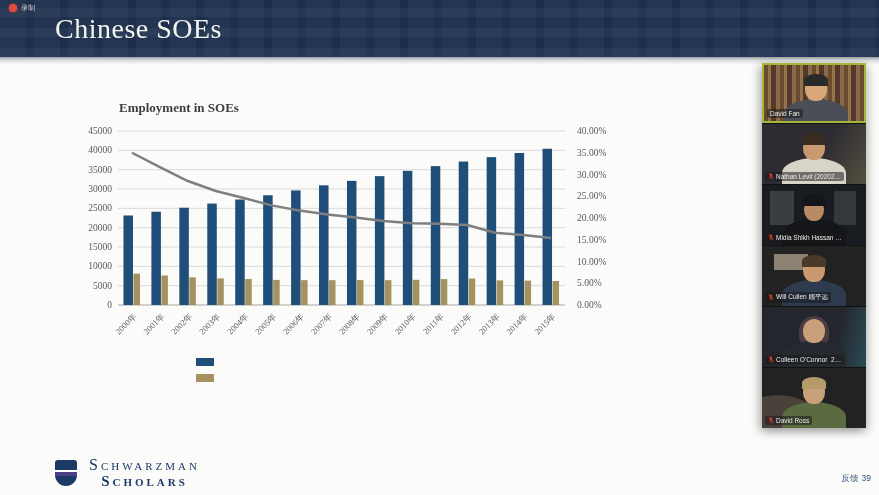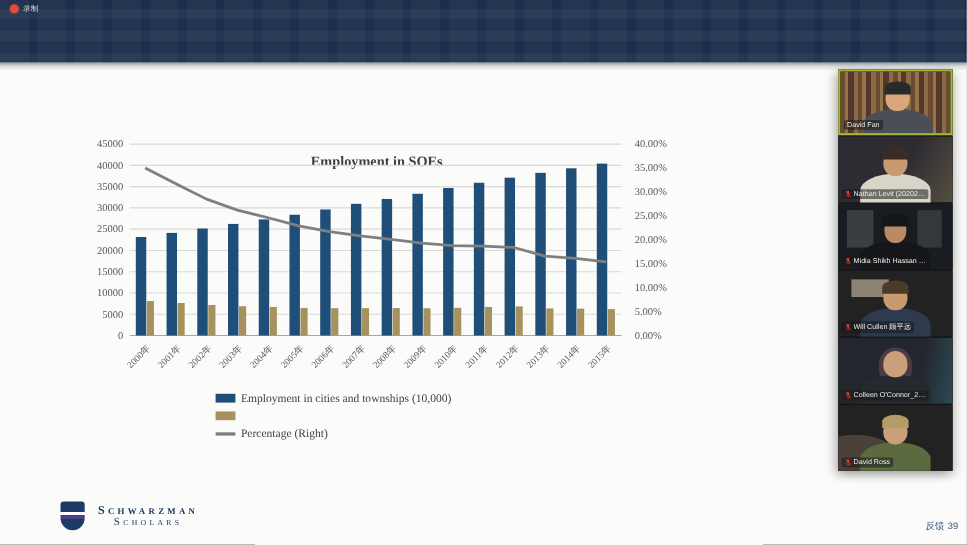--- a/index.html
+++ b/index.html
@@ -11,36 +11,36 @@
                      repeating-linear-gradient(90deg, rgba(255,255,255,0.03) 0 26px, rgba(255,255,255,0) 26px 34px);}
   .banner-edge{position:absolute;left:0;top:57px;width:879px;height:7px;
     background:linear-gradient(180deg,#9aa0a8 0%,#d9dbdd 45%,#f6f6f5 100%);}
   .slide-title{position:absolute;left:55px;top:13px;color:#f4f4ef;font-family:"Liberation Serif",serif;
     font-size:28px;letter-spacing:0.5px;}
   .rec{position:absolute;left:9px;top:3px;display:flex;align-items:center;gap:4px;}
   .rec-dot{width:8px;height:8px;border-radius:50%;background:#e04b3a;box-shadow:0 0 2px #e04b3a;}
   .rec-label{font-size:7px;color:#d8d8d8;}
 
   
-  .chart-title{position:absolute;left:119px;top:100px;width:447px;text-align:center;
-    font-family:"Liberation Serif",serif;font-weight:bold;font-size:13px;color:#3f3f3f;margin-top:39px;}
+  .chart-title{position:absolute;left:119px;top:100px;width:447px;text-align:left;
+    font-family:"Liberation Serif",serif;font-weight:bold;font-size:13px;color:#3f3f3f;}
   #chart-svg{position:absolute;left:85px;top:118px;}
   .legend{position:absolute;left:196px;top:356px;display:flex;flex-direction:column;gap:4px;}
   .legend-row{display:flex;align-items:center;gap:5px;height:12px;}
   .swatch{width:18px;height:8px;}
   .swatch.line-swatch{height:3px;}
   .legend-label{font-family:"Liberation Serif",serif;font-size:10.5px;color:#3f3f3f;white-space:nowrap;}
 
   
   .logo{position:absolute;left:55px;top:456px;display:flex;align-items:center;gap:12px;}
   .shield{width:22px;height:26px;border-radius:3px 3px 11px 11px;
     background:linear-gradient(180deg,#1c3a66 0 38%,#ffffff 38% 46%,#4b3f86 46% 62%,#1c3a66 62% 100%);}
   .logo-text{font-family:"Liberation Serif",serif;color:#1c3a66;text-align:center;}
-  .logo-line1{font-size:11px;letter-spacing:3px;font-variant:small-caps;font-weight:bold;}
-  .logo-line2{font-size:10px;letter-spacing:3px;font-variant:small-caps;font-weight:normal;margin-top:-1px;}
+  .logo-line1{font-size:16px;letter-spacing:3px;font-variant:small-caps;font-weight:normal;}
+  .logo-line2{font-size:15px;letter-spacing:3px;font-variant:small-caps;font-weight:bold;margin-top:-1px;}
 
   
   .feedback{position:absolute;right:8px;top:473px;font-size:8.5px;color:#33557f;display:flex;gap:3px;}
 
   
   .videos{position:absolute;left:762px;top:63px;width:104px;background:#111;
     box-shadow:-3px 3px 9px rgba(0,0,0,0.28), 3px 3px 9px rgba(0,0,0,0.18);}
   .tile{position:relative;width:104px;height:60px;overflow:hidden;background:#222;margin-bottom:1px;box-sizing:border-box;}
   .tile:last-child{margin-bottom:0;}
   .tile.speaking{border:2px solid #a3b838;}
@@ -75,20 +75,21 @@
   .mic{display:none;flex:0 0 auto;}
   .tile.muted .mic{display:block;}
 </style>
 </head>
 <body>
 
 <div class="stage">
 
   <div class="banner"></div>
   <div class="banner-edge"></div>
+  <div class="slide-title">Chinese SOEs</div>
   <div class="rec">
     <span class="rec-dot"></span>
     <span class="rec-label">录制</span>
   </div>
 
   <div class="chart-title">Employment in SOEs</div>
   <svg id="chart-svg" width="560" height="242">
       <line x1="33" y1="187" x2="480" y2="187" stroke="#a6a6a6" stroke-width="1"></line>
       <text x="27" y="190" text-anchor="end" font-size="9.5" fill="#595959" font-family="Liberation Serif, serif">0</text>
       <line x1="33" y1="167.66666666666666" x2="480" y2="167.66666666666666" stroke="#d9d9d9" stroke-width="1"></line>
@@ -165,28 +166,23 @@
       <rect x="383.71875" y="160.55586666666667" width="6.5" height="26.444133333333326" fill="#A6925E"></rect>
       <rect x="411.65625" y="162.38866666666667" width="6.5" height="24.611333333333334" fill="#A6925E"></rect>
       <rect x="439.59375" y="162.5936" width="6.5" height="24.40639999999999" fill="#A6925E"></rect>
       <rect x="467.53125" y="162.99573333333333" width="6.5" height="24.004266666666666" fill="#A6925E"></rect>
       <polyline points="46.96875,34.75 74.90625,49.10499999999999 102.84375,63.02499999999999 130.78125,73.03 158.71875,79.99 186.65625,87.385 214.59375,92.605 242.53125,96.52 270.46875,99.56499999999998 298.40625,103.04499999999999 326.34375,105.22 354.28125,105.655 382.21875,106.96000000000001 410.15625,114.78999999999999 438.09375,116.96499999999999 466.03125,120.01" fill="none" stroke="#7F7F7F" stroke-width="2.5" stroke-linejoin="round"></polyline>
     </svg>
 
   <div class="legend">
     <div class="legend-row">
       <span class="swatch" id="sw0" style="background: rgb(31, 78, 121);"></span>
-      <span class="legend-label">Employment in cities and townships (10,000)</span>
     </div>
     <div class="legend-row">
       <span class="swatch" id="sw1" style="background: rgb(166, 146, 94);"></span>
-    </div>
-    <div class="legend-row">
-      <span class="swatch line-swatch" id="sw2" style="background: rgb(127, 127, 127);"></span>
-      <span class="legend-label">Percentage (Right)</span>
     </div>
   </div>
 
   <div class="logo">
     <div class="shield"></div>
     <div class="logo-text">
       <div class="logo-line1">Schwarzman</div>
       <div class="logo-line2">Scholars</div>
     </div>
   </div>

